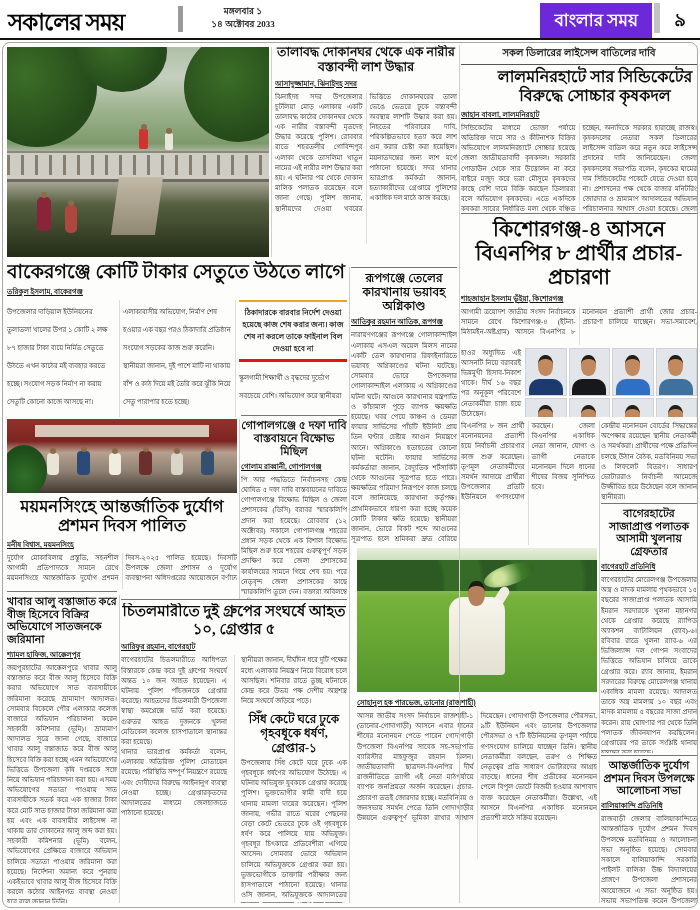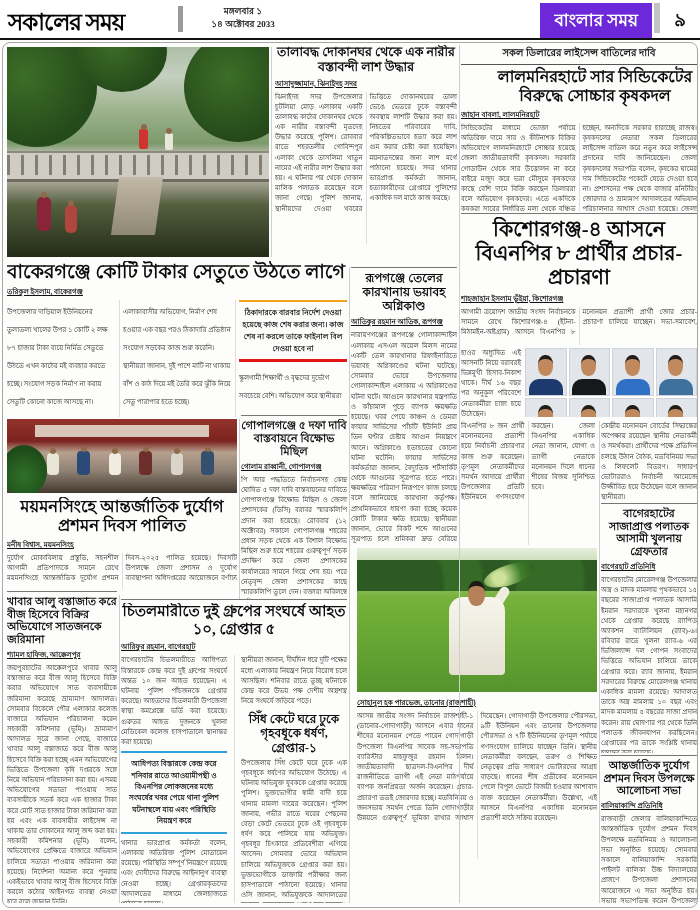--- a/index.html
+++ b/index.html
@@ -247,21 +247,20 @@
       <div class="body" style="height:240px;">জয়পুরহাটের আক্কেলপুরে খাবার আলু বস্তাজাত করে বীজ আলু হিসেবে বিক্রি করার অভিযোগে সাত ব্যবসায়ীকে জরিমানা করেছে ভ্রাম্যমাণ আদালত। সোমবার বিকেলে পৌর এলাকার কলেজ বাজারে অভিযান পরিচালনা করেন সহকারী কমিশনার (ভূমি)। ভ্রাম্যমাণ আদালত সূত্রে জানা গেছে, বাজারে খাবার আলু বস্তাজাত করে বীজ আলু হিসেবে বিক্রি করা হচ্ছে এমন অভিযোগের ভিত্তিতে উপজেলা কৃষি দপ্তরকে সঙ্গে নিয়ে অভিযান পরিচালনা করা হয়। এসময় অভিযোগের সত্যতা পাওয়ায় সাত ব্যবসায়ীকে সতর্ক করে এক হাজার টাকা করে মোট সাত হাজার টাকা জরিমানা করা হয় এবং এক ব্যবসায়ীর লাইসেন্স না থাকায় তার দোকানের আলু জব্দ করা হয়। সহকারী কমিশনার (ভূমি) বলেন, অভিযোগের প্রেক্ষিতে বাজারে অভিযান চালিয়ে সত্যতা পাওয়ায় জরিমানা করা হয়েছে। নির্দেশনা অমান্য করে পুনরায় একইভাবে খাবার আলু বীজ হিসেবে বিক্রি করলে কঠোর আইনগত ব্যবস্থা নেওয়া হবে বলে জানান তিনি।</div>
     </div>
 
     <div class="hrule" style="left:118px;top:556px;width:226px;"></div>
     <div class="blk" style="left:118px;top:560px;width:226px;height:300px;">
       <div class="hl hl-c" style="font-size:15px;">চিতলমারীতে দুই গ্রুপের সংঘর্ষে আহত ১০, গ্রেপ্তার ৫</div>
       <div class="byline">আরিফুর রহমান, বাগেরহাট</div>
       <div style="display:flex;gap:7px;">
         <div style="width:108px;">
           <div class="body">বাগেরহাটের চিতলমারীতে আধিপত্য বিস্তারকে কেন্দ্র করে দুই গ্রুপের সংঘর্ষে অন্তত ১০ জন আহত হয়েছেন। এ ঘটনায় পুলিশ পাঁচজনকে গ্রেপ্তার করেছে। আহতদের চিতলমারী উপজেলা স্বাস্থ্য কমপ্লেক্সে ভর্তি করা হয়েছে। গুরুতর আহত দুজনকে খুলনা মেডিকেল কলেজ হাসপাতালে স্থানান্তর করা হয়েছে।</div>
-          <div class="pq-b">আধিপত্য বিস্তারকে কেন্দ্র করে শনিবার রাতে আওয়ামীপন্থী ও বিএনপির লোকজনের মধ্যে সংঘর্ষের খবর পেয়ে থানা পুলিশ ঘটনাস্থলে যায় এবং পরিস্থিতি নিয়ন্ত্রণ করে</div>
           <div class="body">থানার ভারপ্রাপ্ত কর্মকর্তা বলেন, এলাকায় অতিরিক্ত পুলিশ মোতায়েন রয়েছে। পরিস্থিতি সম্পূর্ণ নিয়ন্ত্রণে রয়েছে এবং দোষীদের বিরুদ্ধে আইনানুগ ব্যবস্থা নেওয়া হচ্ছে। গ্রেপ্তারকৃতদের আদালতের মাধ্যমে জেলহাজতে পাঠানো হয়েছে।</div>
         </div>
         <div style="width:108px;border-left:1px solid #ddd;padding-left:6px;">
           <div class="body">স্থানীয়রা জানান, দীর্ঘদিন ধরে দুটি পক্ষের মধ্যে এলাকার নিয়ন্ত্রণ নিয়ে বিরোধ চলে আসছিল। শনিবার রাতে তুচ্ছ ঘটনাকে কেন্দ্র করে উভয় পক্ষ দেশীয় অস্ত্রশস্ত্র নিয়ে সংঘর্ষে জড়িয়ে পড়ে।</div>
           <div class="hl hl-c" style="font-size:12px;margin:6px 0 3px 0;">সিঁধ কেটে ঘরে ঢুকে গৃহবধূকে ধর্ষণ, গ্রেপ্তার-১</div>
           <div class="body">উপজেলায় সিঁধ কেটে ঘরে ঢুকে এক গৃহবধূকে ধর্ষণের অভিযোগ উঠেছে। এ ঘটনায় অভিযুক্ত যুবককে গ্রেপ্তার করেছে পুলিশ। ভুক্তভোগীর স্বামী বাদী হয়ে থানায় মামলা দায়ের করেছেন। পুলিশ জানায়, গভীর রাতে ঘরের পেছনের বেড়া কেটে ভেতরে ঢুকে ওই গৃহবধূকে ধর্ষণ করে পালিয়ে যায় অভিযুক্ত। গৃহবধূর চিৎকারে প্রতিবেশীরা এগিয়ে আসেন। সোমবার ভোরে অভিযান চালিয়ে অভিযুক্তকে গ্রেপ্তার করা হয়। ভুক্তভোগীকে ডাক্তারি পরীক্ষার জন্য হাসপাতালে পাঠানো হয়েছে। থানার ওসি জানান, অভিযুক্তকে আদালতের মাধ্যমে জেলহাজতে প্রেরণ করা হয়েছে।</div>
         </div>
       </div>
     </div>
 

